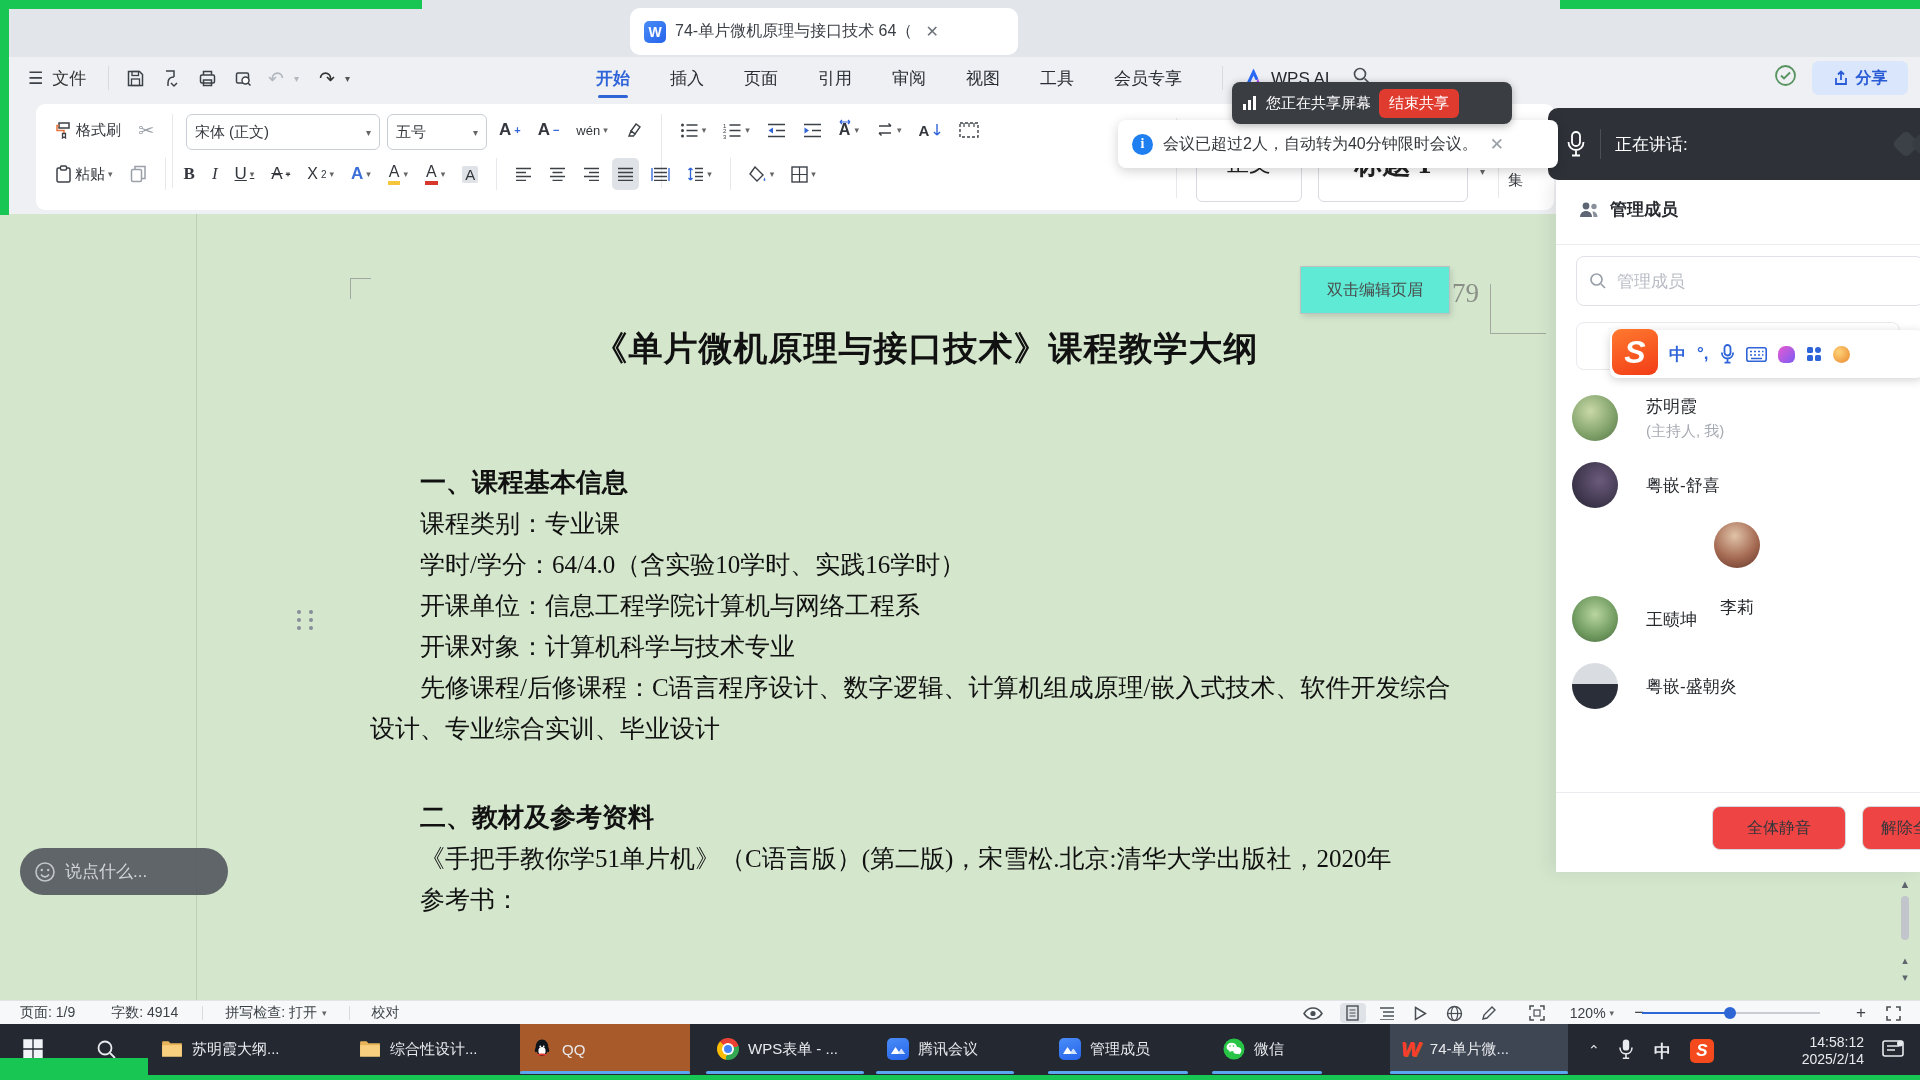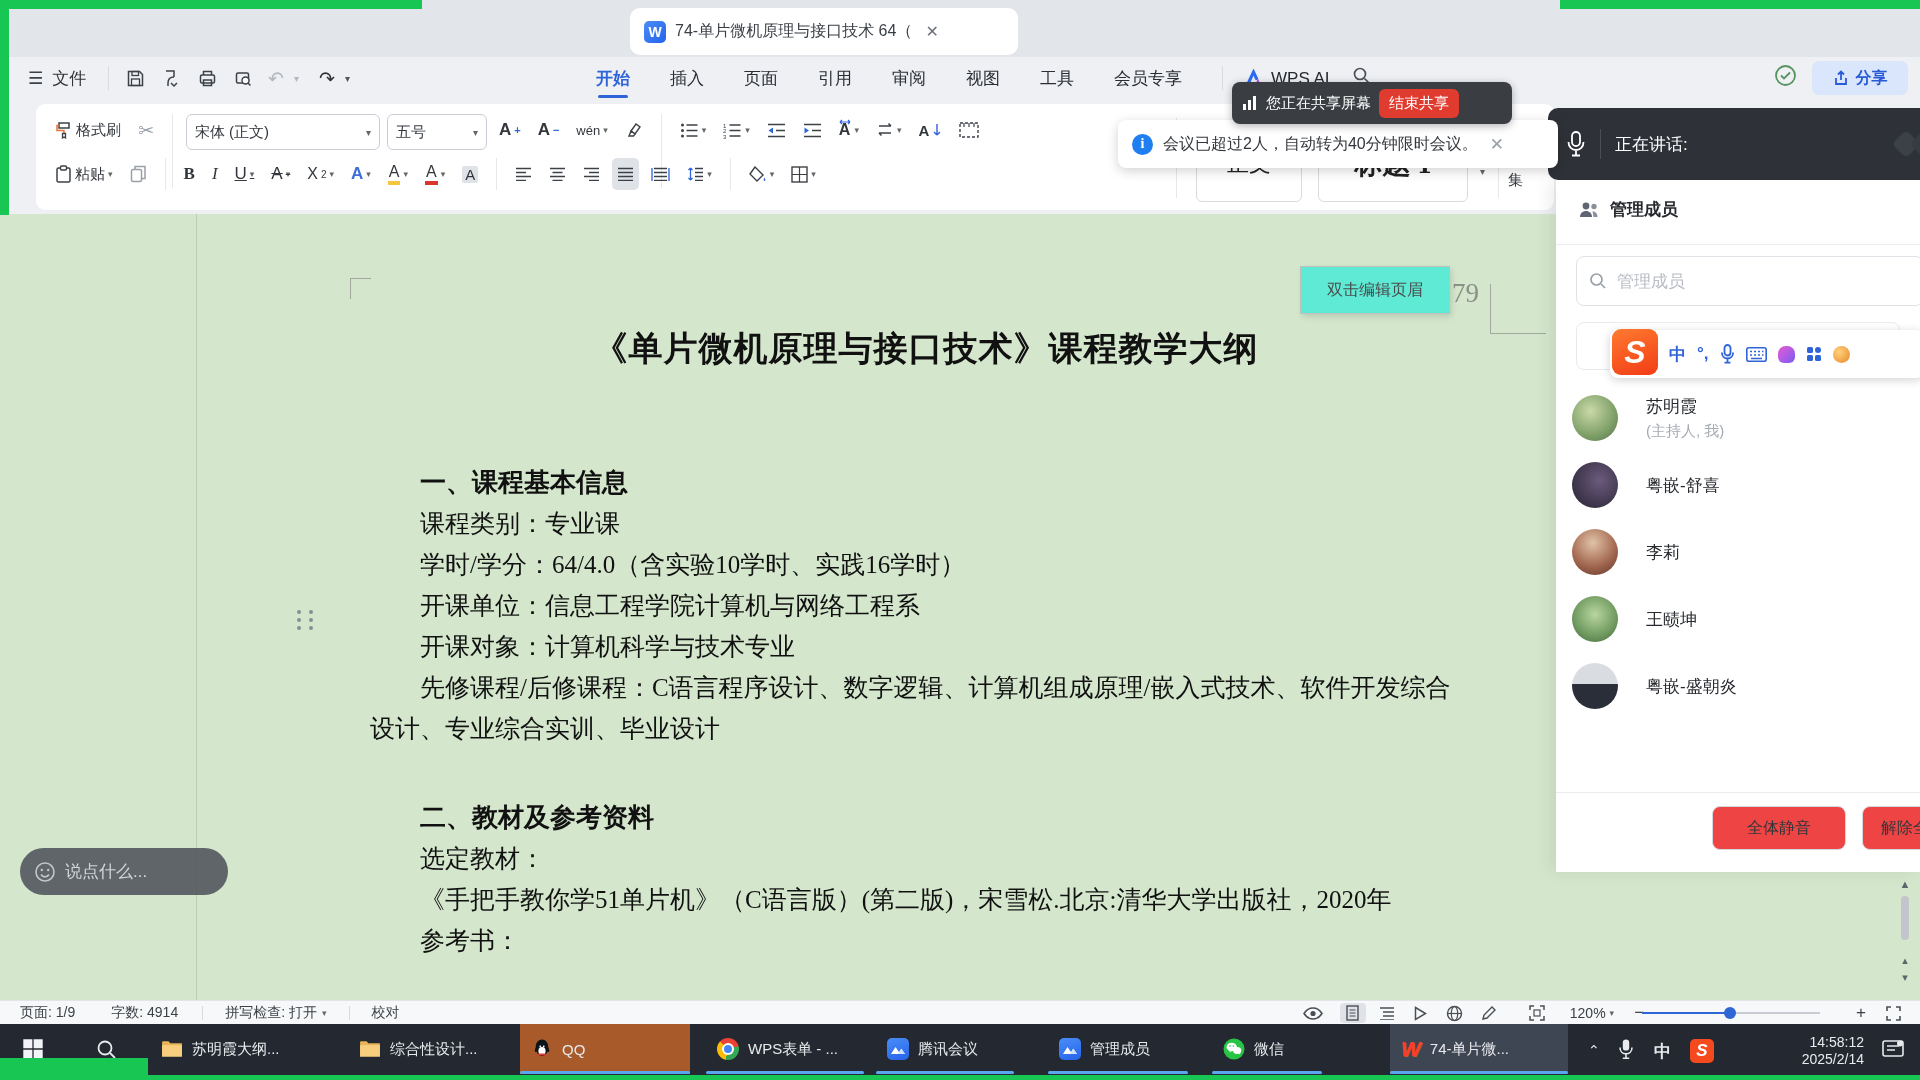--- a/index.html
+++ b/index.html
@@ -511,21 +511,21 @@
             <div class="m-name">苏明霞</div>
             <div class="m-tag">(主持人, 我)</div>
           </span>
         </div>
         <div class="m-row" style="top: 275px;">
           <span class="avatar av2"></span>
           <span>
             <div class="m-name">粤嵌-舒喜</div>
           </span>
         </div>
-        <div class="m-row" style="top: 342px;">
+        <div class="m-row" style="top: 342px; flex-direction: column;">
           <span class="avatar av3"></span>
           <span>
             <div class="m-name">李莉</div>
           </span>
         </div>
         <div class="m-row" style="top: 409px;">
           <span class="avatar av4"></span>
           <span>
             <div class="m-name">王赜坤</div>
           </span>
@@ -560,21 +560,20 @@
   <div class="abs doc-title">《单片微机原理与接口技术》课程教学大纲</div>
   <div id="doc-lines" class="abs doc-lines">
       <div class="doc-line bold indent">一、课程基本信息</div>
       <div class="doc-line indent">课程类别：专业课</div>
       <div class="doc-line indent">学时/学分：64/4.0（含实验10学时、实践16学时）</div>
       <div class="doc-line indent">开课单位：信息工程学院计算机与网络工程系</div>
       <div class="doc-line indent">开课对象：计算机科学与技术专业</div>
       <div class="doc-line indent">先修课程/后修课程：C语言程序设计、数字逻辑、计算机组成原理/嵌入式技术、软件开发综合</div>
       <div class="doc-line">设计、专业综合实训、毕业设计</div>
       <div class="doc-line bold indent gap">二、教材及参考资料</div>
-      <div class="doc-line indent">选定教材：</div>
       <div class="doc-line indent">《手把手教你学51单片机》（C语言版）(第二版)，宋雪松.北京:清华大学出版社，2020年</div>
       <div class="doc-line indent">参考书：</div>
     </div>
 
   <div class="abs handle">
     <i></i>
       <i></i>
       <i></i>
       <i></i>
       <i></i>

